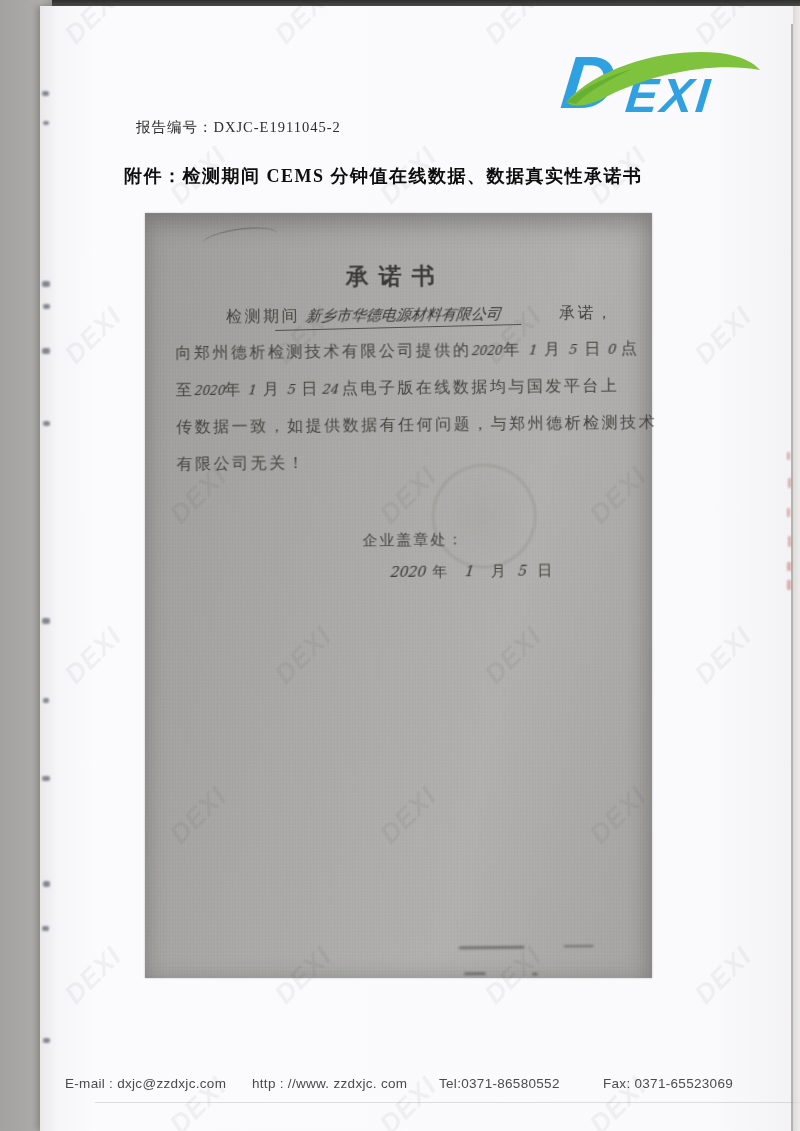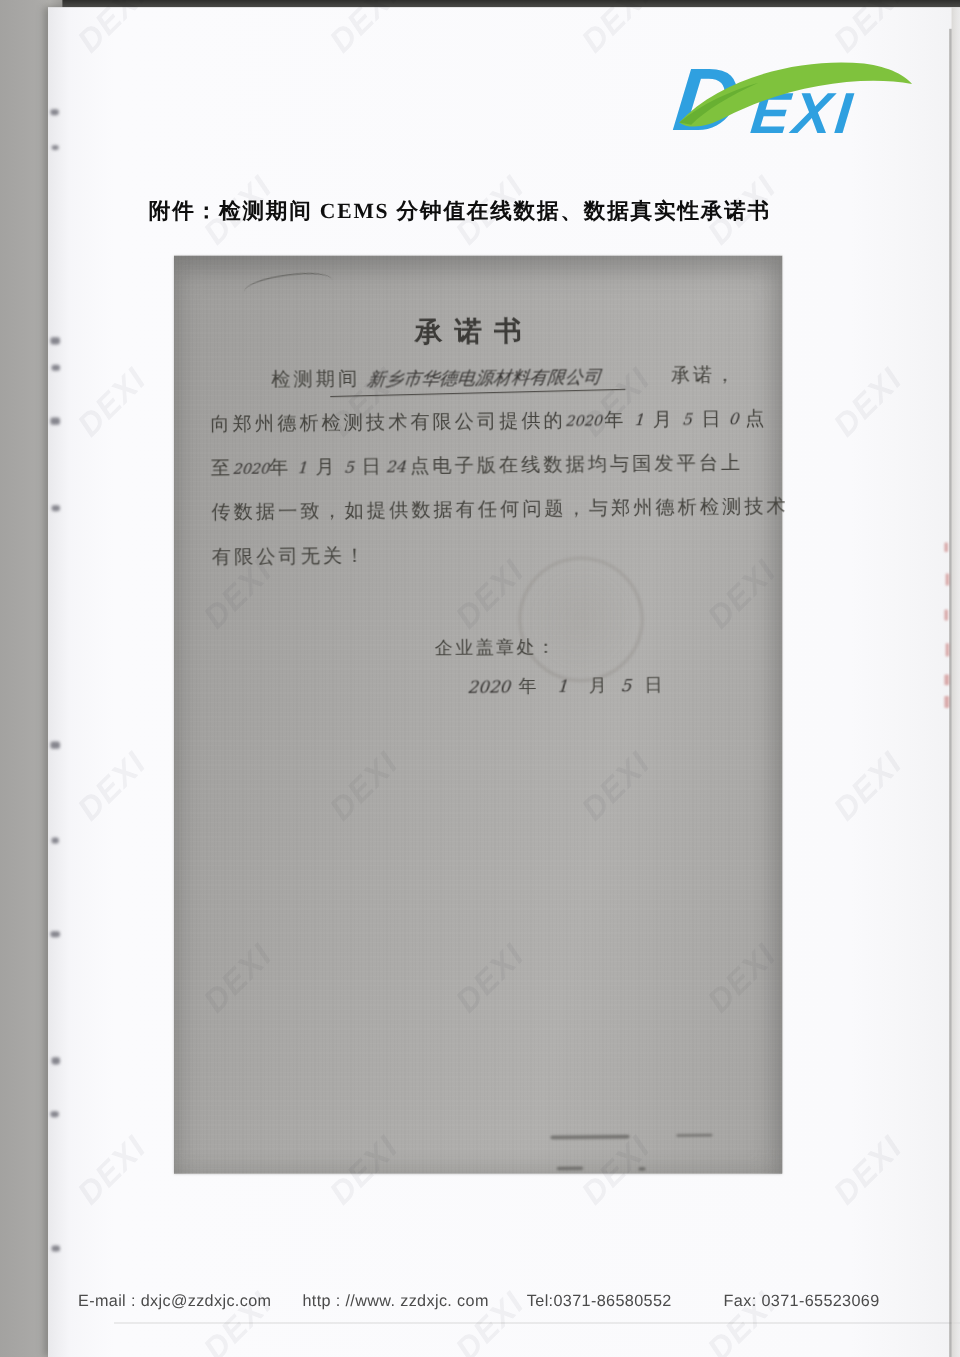--- a/index.html
+++ b/index.html
@@ -76,20 +76,23 @@
   .footer span{position:absolute;white-space:nowrap;}
   .f-email{left:25px;}  .f-web{left:212px;}  .f-tel{left:399px;}  .f-fax{left:563px;}
 </style>
 </head>
 <body>
 
 <div class="top-strip"></div>
 
 <div class="page">
 
+  <div class="report-line">
+    <span>报告编号：</span><span>DXJC-E1911045-2</span>
+  </div>
 
   <div class="logo">
     <span class="d">D</span>
     <span class="rest">EXI</span>
     <svg width="210" height="100" viewBox="0 0 210 100">
       <path d="M10,66 C46,28 112,12 164,17 C186,20 198,27 204,34 C160,26 98,36 48,62 C33,70 18,72 10,66 Z" fill="#7fc23d"></path>
       <path d="M10,66 C30,50 52,40 76,33 C52,44 32,56 20,68 Z" fill="#5ea82e" opacity=".7"></path>
     </svg>
   </div>
 

